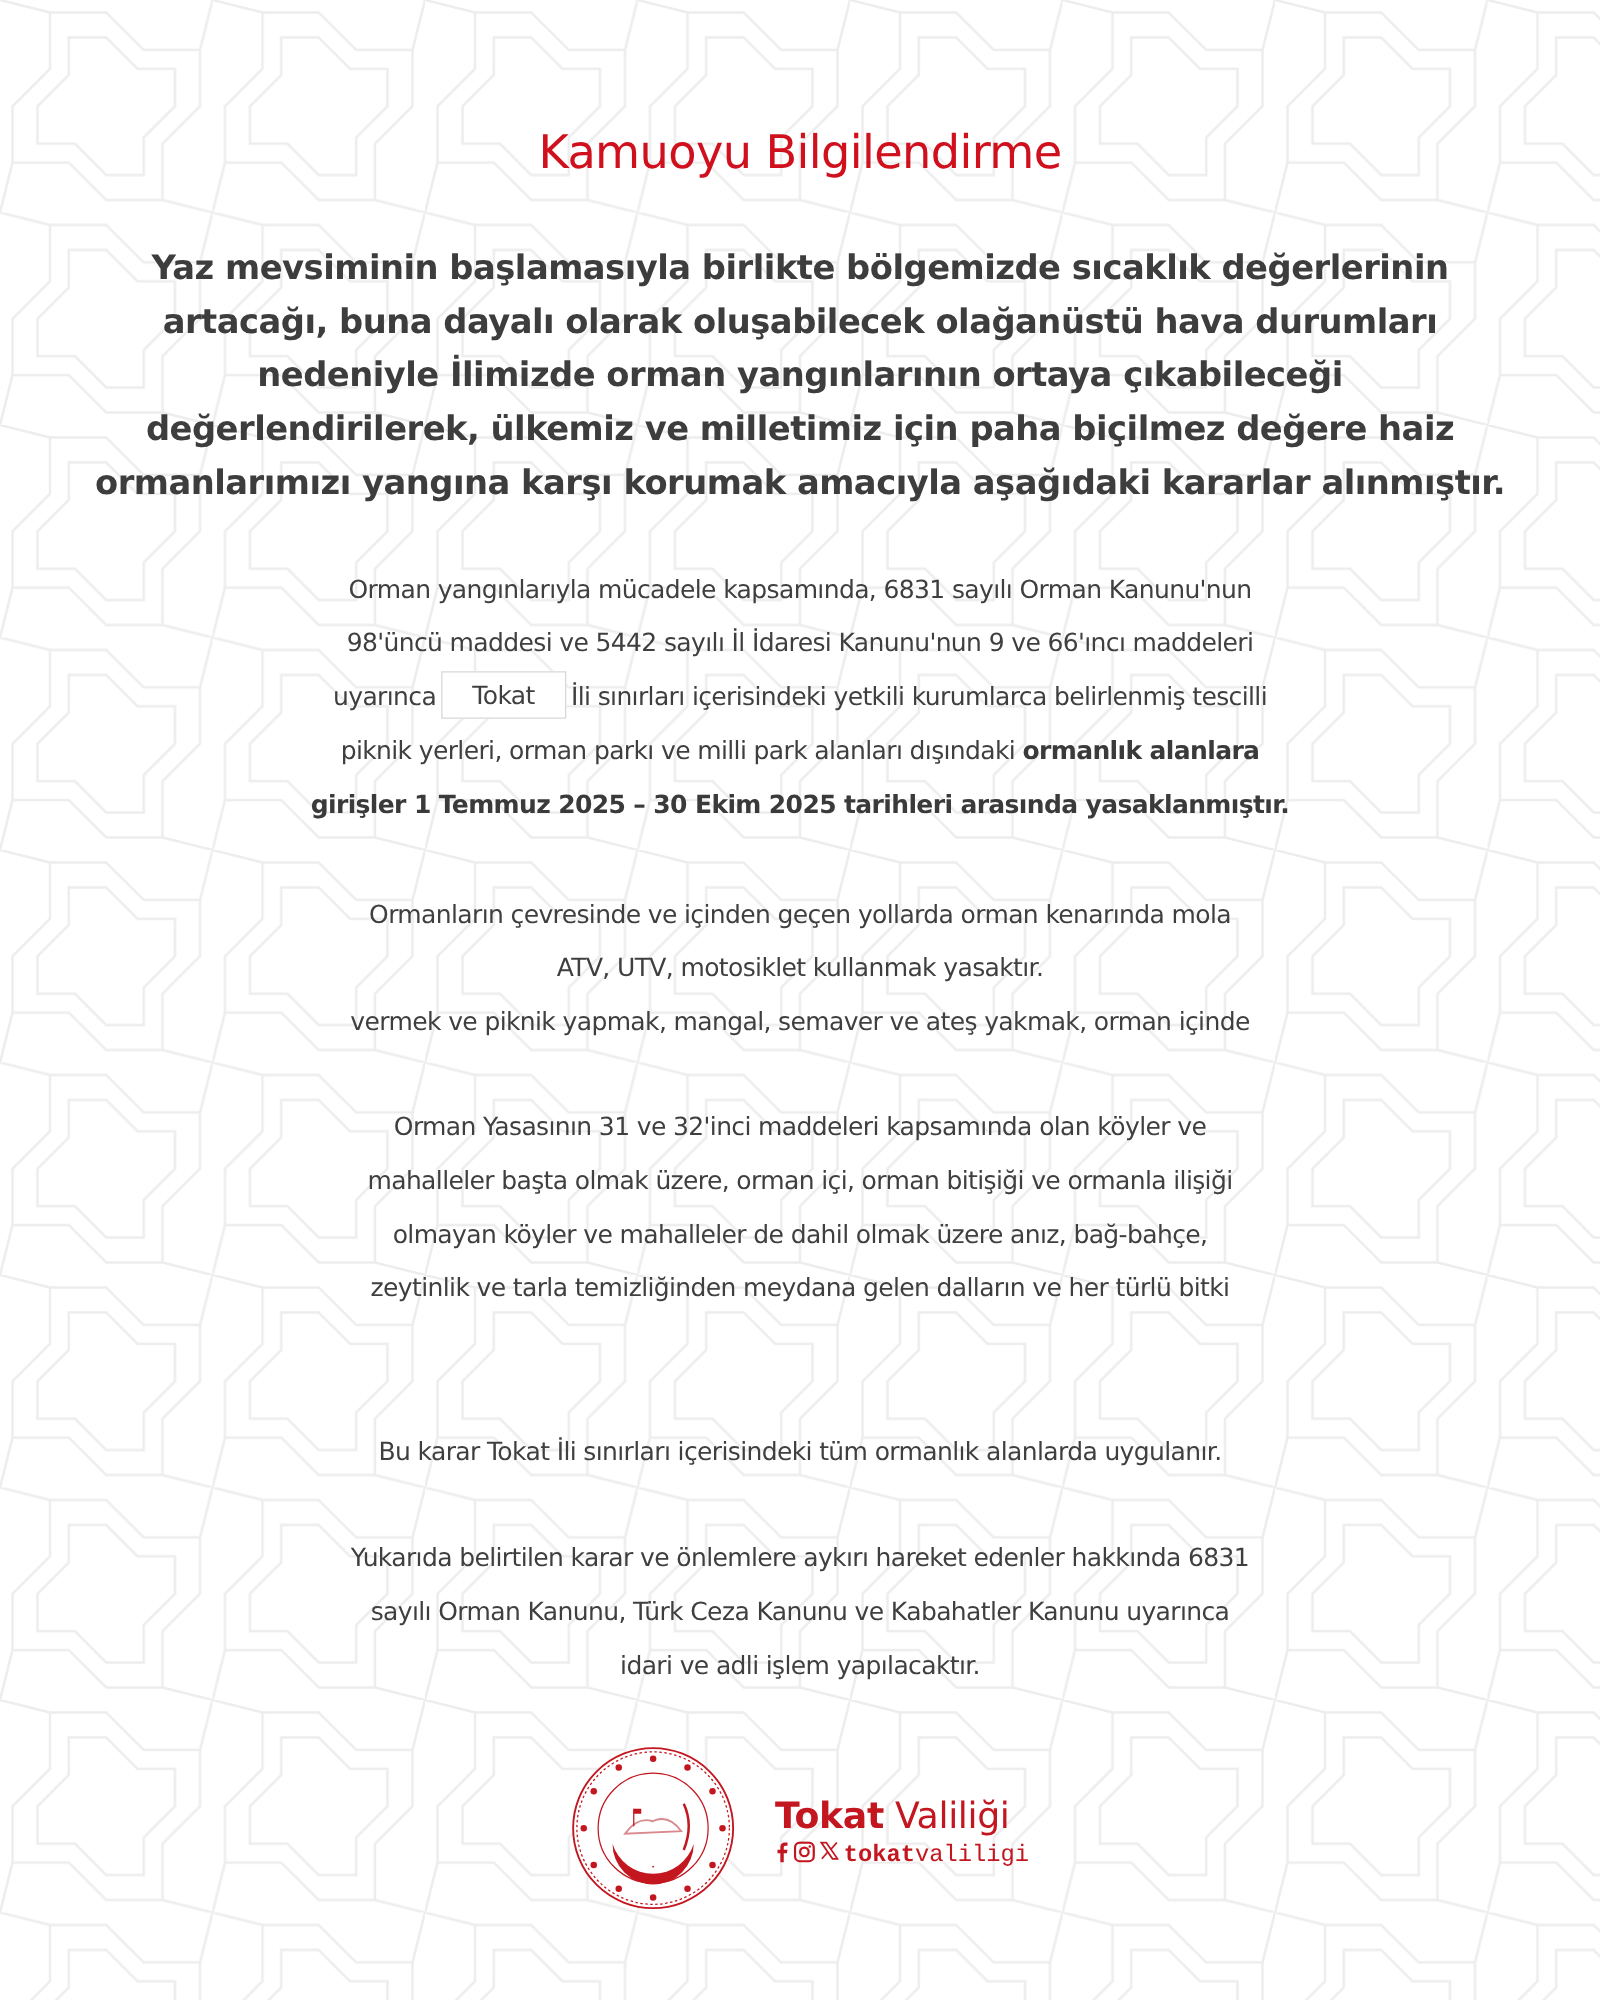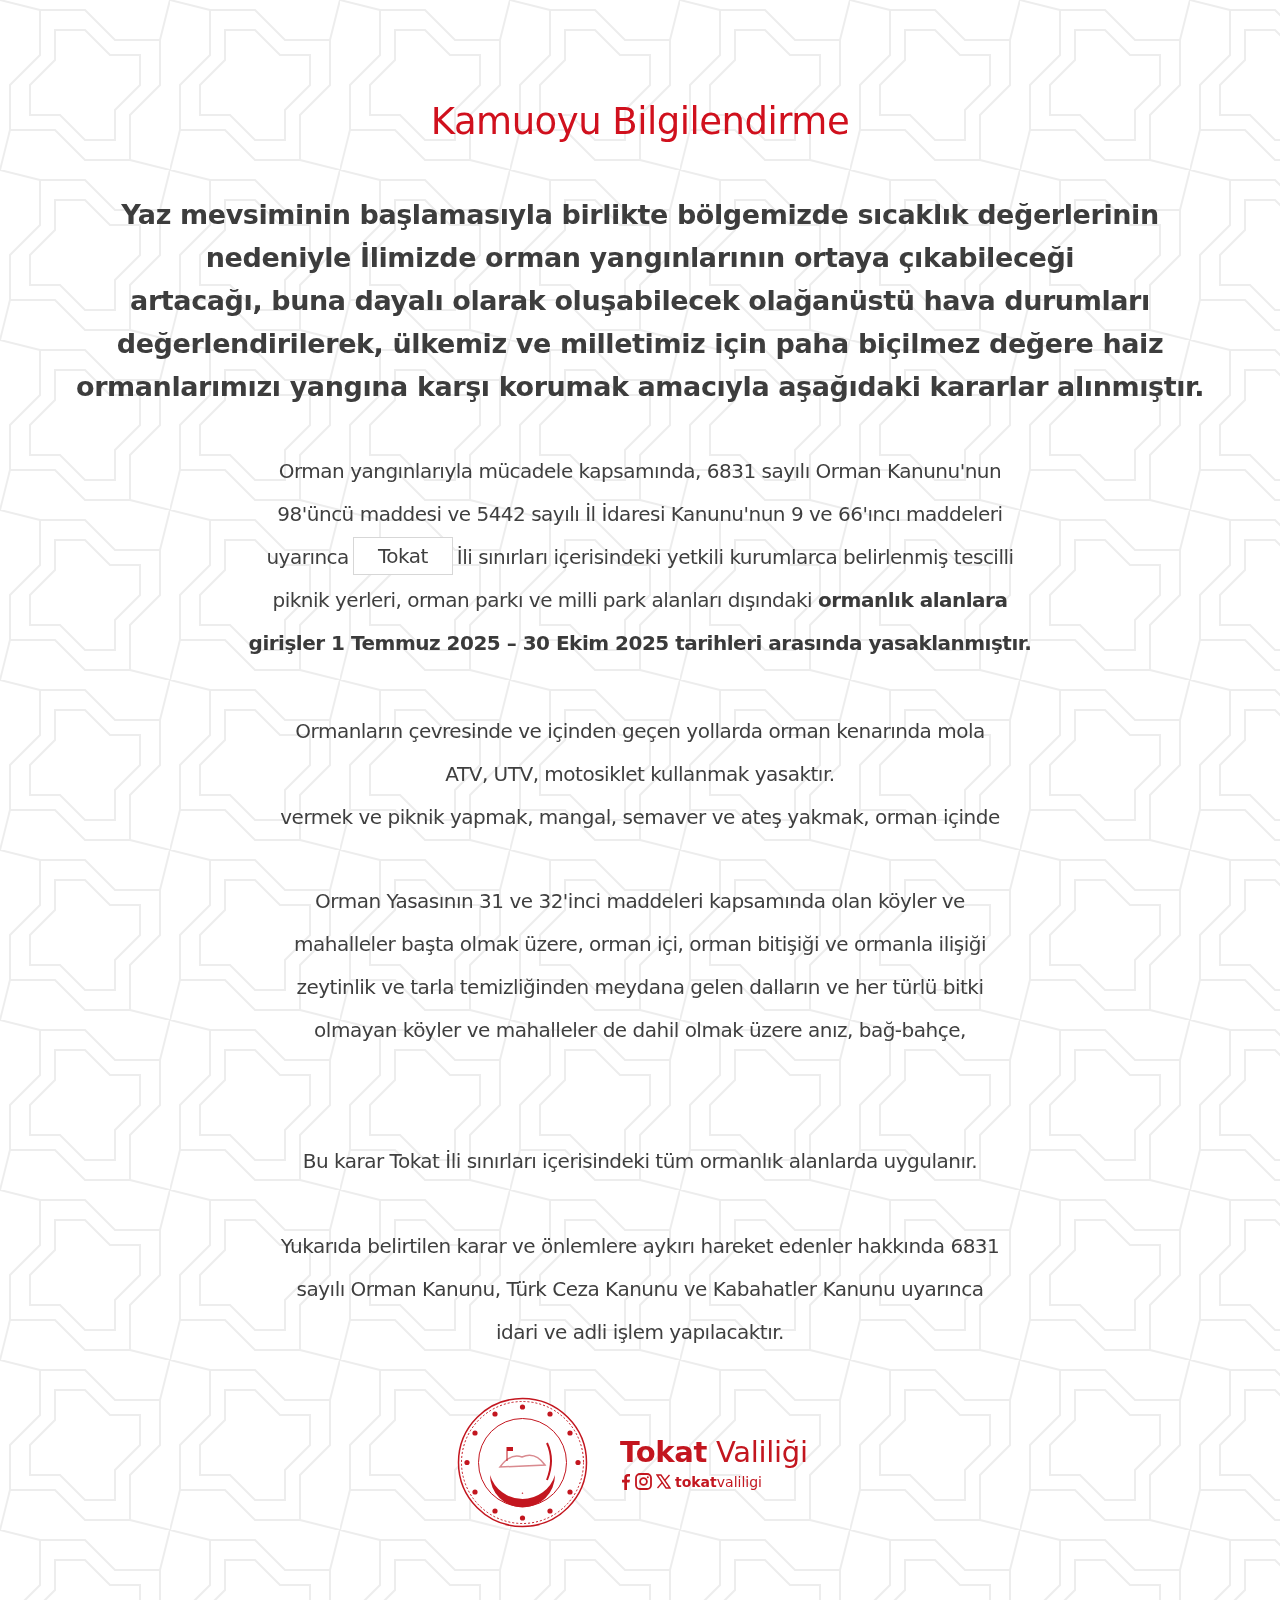--- a/index.html
+++ b/index.html
@@ -38,21 +38,21 @@
     display: inline-block; border: 1px solid #d7d7d7; background: #ffffff;
     padding: 0 24px; line-height: 36px; margin: 0 4px;
     font-weight: normal; vertical-align: 1px;
   }
   .footer { position: absolute; top: 1395px; left: 455px; width: 380px; height: 135px; }
   .emblem { position: absolute; left: 0; top: 0; width: 135px; height: 135px; }
   .brand { position: absolute; left: 165px; top: 40px; }
   .brand-name { font-size: 29px; color: #c3161f; white-space: nowrap; letter-spacing: -0.3px; }
   .brand-name .bold { font-weight: bold; }
   .brand-name .light { font-weight: normal; }
-  .social { margin-top: 4px; display: flex; align-items: center; gap: 4px; font-size: 14px; color: #c3161f; }
+  .social { margin-top: 4px; display: flex; align-items: flex-start; gap: 4px; font-size: 19px; color: #c3161f; font-family: Liberation Mono, monospace; }
   .social .ic { display: inline-flex; align-items: center; justify-content: center; }
   .social .handle-bold { font-weight: bold; }
 </style>
 </head>
 <body>
 
 <svg class="bg-pattern" width="1280" height="1600" xmlns="http://www.w3.org/2000/svg">
   <defs>
     <pattern id="geo" width="170" height="170" patternUnits="userSpaceOnUse">
       <g fill="none" stroke="#ededed" stroke-width="2">
@@ -67,22 +67,22 @@
   </defs>
   <rect width="1280" height="1600" fill="url(#geo)"></rect>
 </svg>
 
 <div class="page">
 
   <h1 class="title">Kamuoyu Bilgilendirme</h1>
 
   <div class="intro">
     <div>Yaz mevsiminin başlamasıyla birlikte bölgemizde sıcaklık değerlerinin</div>
+    <div>artacağı, buna dayalı olarak oluşabilecek olağanüstü hava durumları</div>
     <div>nedeniyle İlimizde orman yangınlarının ortaya çıkabileceği</div>
-    <div>artacağı, buna dayalı olarak oluşabilecek olağanüstü hava durumları</div>
     <div>değerlendirilerek, ülkemiz ve milletimiz için paha biçilmez değere haiz</div>
     <div>ormanlarımızı yangına karşı korumak amacıyla aşağıdaki kararlar alınmıştır.</div>
   </div>
 
   <div class="para p1">
     <div>Orman yangınlarıyla mücadele kapsamında, 6831 sayılı Orman Kanunu'nun</div>
     <div>98'üncü maddesi ve 5442 sayılı İl İdaresi Kanunu'nun 9 ve 66'ıncı maddeleri</div>
     <div>
       <span>uyarınca</span><span class="tokat-box">Tokat</span><span>İli sınırları içerisindeki yetkili kurumlarca belirlenmiş tescilli</span>
     </div>
@@ -96,22 +96,22 @@
 
   <div class="para p2">
     <div>Ormanların çevresinde ve içinden geçen yollarda orman kenarında mola</div>
     <div>ATV, UTV, motosiklet kullanmak yasaktır.</div>
     <div>vermek ve piknik yapmak, mangal, semaver ve ateş yakmak, orman içinde</div>
   </div>
 
   <div class="para p3">
     <div>Orman Yasasının 31 ve 32'inci maddeleri kapsamında olan köyler ve</div>
     <div>mahalleler başta olmak üzere, orman içi, orman bitişiği ve ormanla ilişiği</div>
+    <div>olmayan köyler ve mahalleler de dahil olmak üzere anız, bağ-bahçe,</div>
     <div>zeytinlik ve tarla temizliğinden meydana gelen dalların ve her türlü bitki</div>
-    <div>olmayan köyler ve mahalleler de dahil olmak üzere anız, bağ-bahçe,</div>
   </div>
 
   <div class="para p4">
     <div>Bu karar Tokat İli sınırları içerisindeki tüm ormanlık alanlarda uygulanır.</div>
   </div>
 
   <div class="para p5">
     <div>Yukarıda belirtilen karar ve önlemlere aykırı hareket edenler hakkında 6831</div>
     <div>sayılı Orman Kanunu, Türk Ceza Kanunu ve Kabahatler Kanunu uyarınca</div>
     <div>idari ve adli işlem yapılacaktır.</div>

